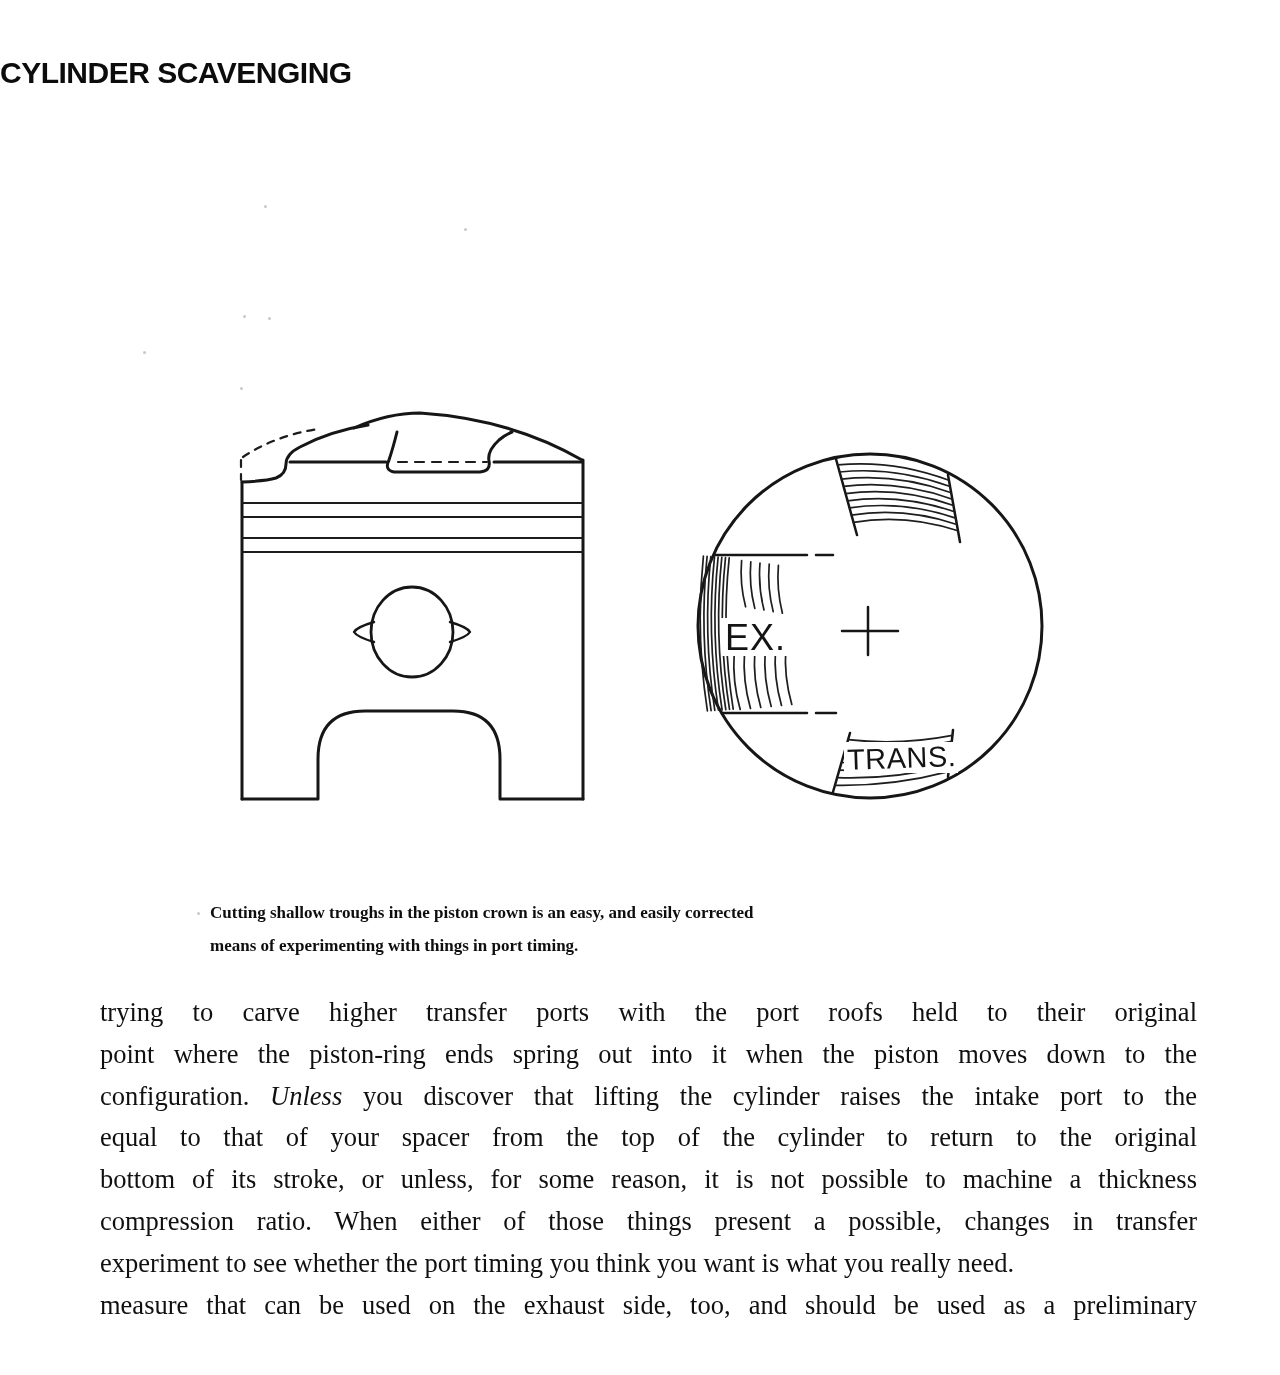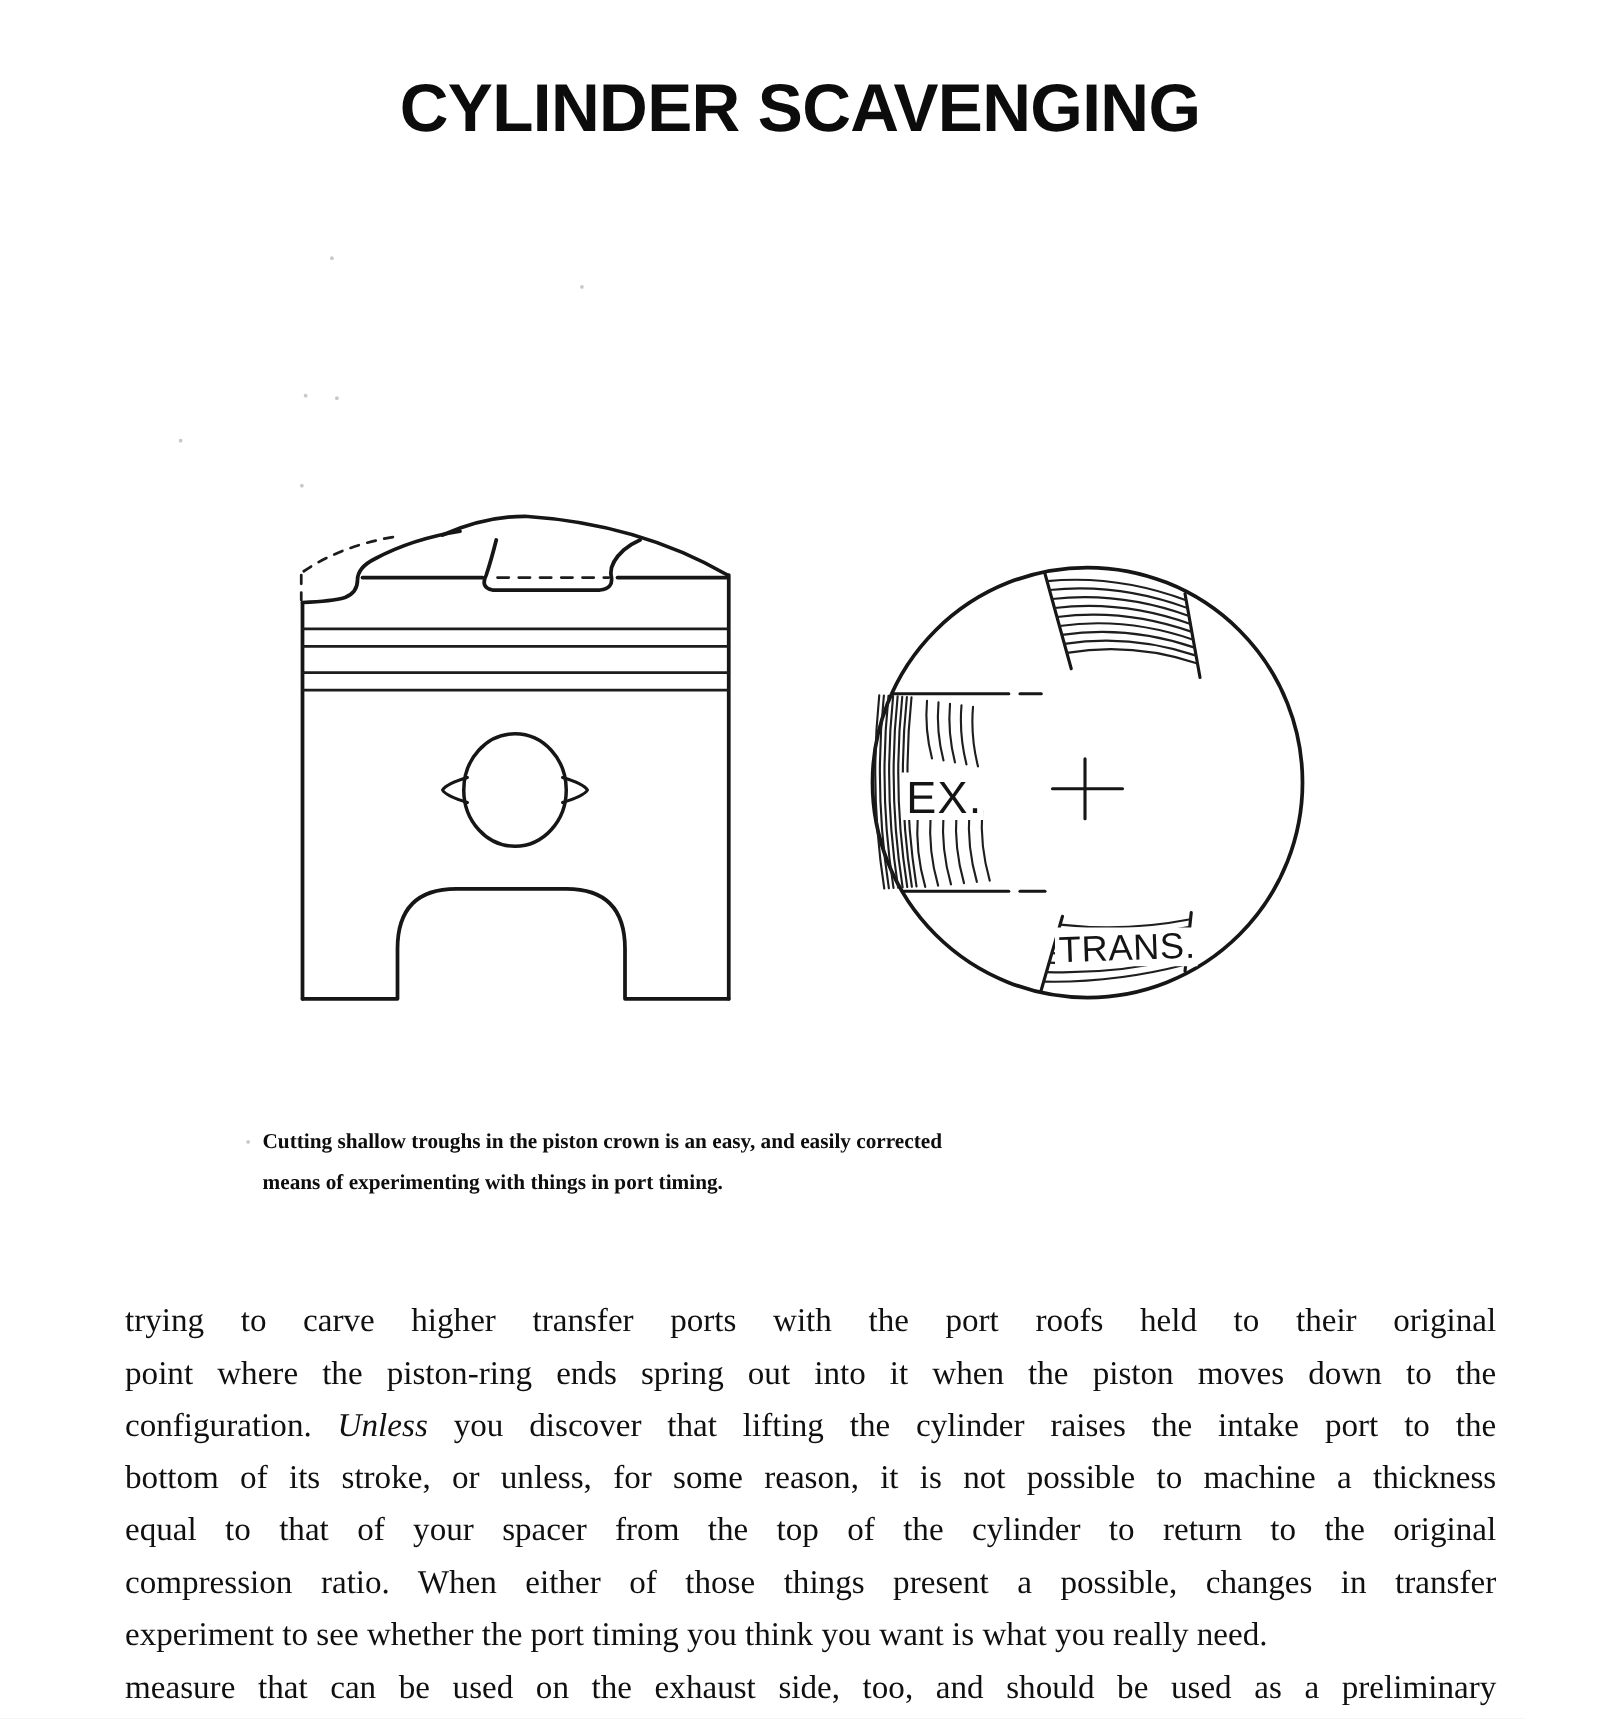--- a/index.html
+++ b/index.html
@@ -1,32 +1,32 @@
 <!DOCTYPE html>
 <html><head>
 <meta charset="utf-8">
 <style>
   html,body{margin:0;padding:0;background:#e8e8e8;}
   .page{position:relative;width:1280px;height:1375px;background:#ffffff;overflow:hidden;
         font-family:"Liberation Serif",serif;color:#111;}
-  .title{position:absolute;top:56px;left:0;width:100%;text-align:center;
-         font-family:"Liberation Sans",sans-serif;font-weight:bold;font-size:54px;
+  .title{position:absolute;top:56px;left:0;width:100%;text-align:left;
+         font-family:"Liberation Sans",sans-serif;font-weight:bold;font-size:30px;
          letter-spacing:-0.5px;color:#0c0c0c;}
   .figure-svg{position:absolute;}
   .stroke{fill:none;stroke:#161616;stroke-width:3;stroke-linecap:round;stroke-linejoin:round;}
   .stroke-med{fill:none;stroke:#161616;stroke-width:2.5;stroke-linecap:round;stroke-linejoin:round;}
   .stroke-thin{fill:none;stroke:#1c1c1c;stroke-width:2.2;stroke-linecap:round;}
   .dash7{stroke-dasharray:7 7;}
   .dash9{stroke-dasharray:9 8;}
   .hatch{fill:none;stroke:#1e1e1e;stroke-width:1.7;stroke-linecap:round;}
   .sketch-label{font-family:"Liberation Sans",sans-serif;fill:#141414;}
   .caption{position:absolute;left:210px;top:896px;width:900px;
            font-weight:bold;font-size:17px;line-height:33px;color:#0e0e0e;}
   .body-text{position:absolute;left:100px;top:992px;width:1097px;
-             font-size:26.5px;line-height:41.8px;color:#101010;margin-top:44px;}
+             font-size:26.5px;line-height:41.8px;color:#101010;}
   .bline{text-align:justify;text-align-last:justify;}
   .bline.last{text-align-last:left;}
   .speck{position:absolute;width:3px;height:3px;border-radius:50%;background:#9a9a9a;opacity:.55;}
 </style>
 </head>
 <body>
 
 <div class="page">
 
   <div class="title">CYLINDER SCAVENGING</div>
@@ -150,20 +150,20 @@
 
   <div class="caption">
     <div>Cutting shallow troughs in the piston crown is an easy, and easily corrected</div>
     <div>means of experimenting with things in port timing.</div>
   </div>
 
   <div class="body-text">
     <div class="bline">trying to carve higher transfer ports with the port roofs held to their original</div>
     <div class="bline">point where the piston-ring ends spring out into it when the piston moves down to the</div>
     <div class="bline"><span>configuration.  </span><i>Unless</i><span> you discover that lifting the cylinder raises the intake port to the</span></div>
+    <div class="bline">equal to that of your spacer from the top of the cylinder to return to the original</div>
     <div class="bline">bottom of its stroke, or unless, for some reason, it is not possible to machine a thickness</div>
-    <div class="bline">equal to that of your spacer from the top of the cylinder to return to the original</div>
     <div class="bline">compression ratio.  When either of those things present a possible, changes in transfer</div>
     <div class="bline last">experiment to see whether the port timing you think you want is what you really need.</div>
     <div class="bline">measure that can be used on the exhaust side, too, and should be used as a preliminary</div>
   </div>
 
 </div>
 
 </body></html>

